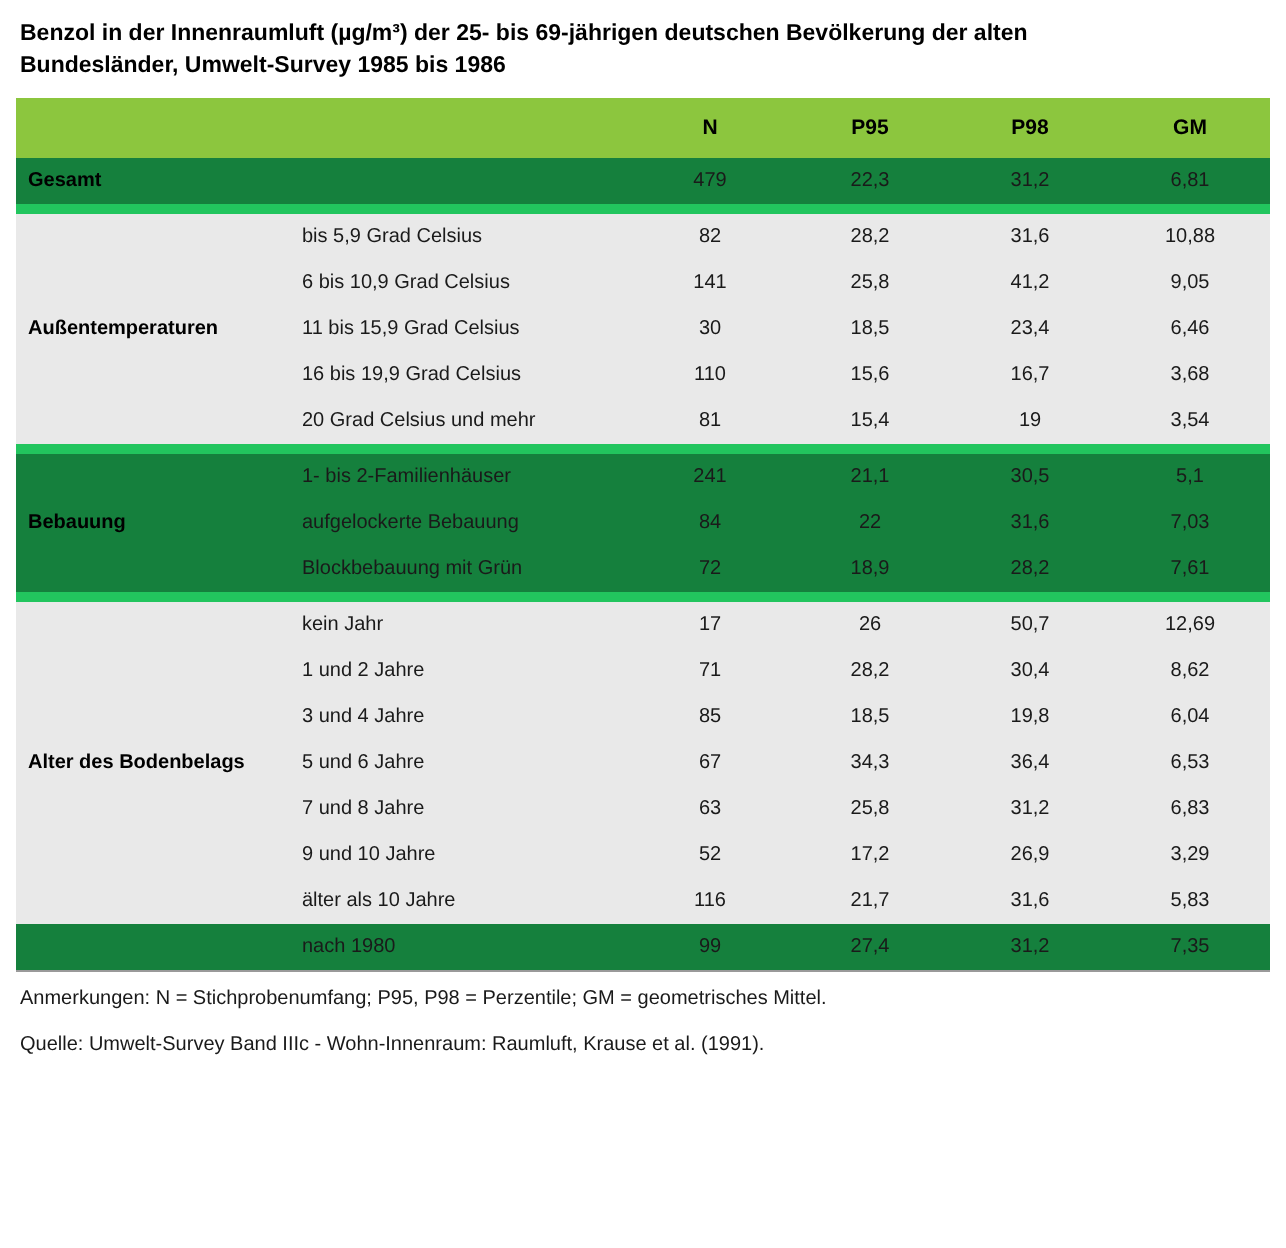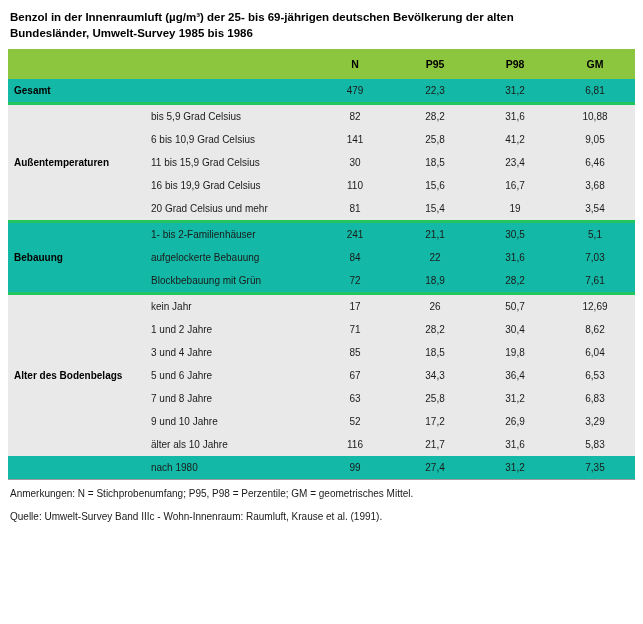--- a/index.html
+++ b/index.html
@@ -53,41 +53,41 @@
   }
   thead th.blank {
     background: #8cc63e;
   }
   tbody td {
     height: 23px;
     padding: 0 8px;
     border: none;
     vertical-align: middle;
   }
-  tbody tr.band-a td { background: #14b8a6; }
+  tbody tr.band-a td { background: #15803d; }
   tbody tr.band-b td { background: #e9e9e9; }
 
   td.group {
     font-weight: bold;
     font-size: 10px;
     color: #000000;
     text-align: left;
     padding-left: 6px;
   }
   td.cat {
     text-align: left;
     font-size: 10px;
     padding-left: 8px;
   }
   td.num {
     text-align: center;
     font-size: 10px;
   }
   tbody tr.sep-top td {
-    border-top: 3px solid #22c55e;
+    border-top: 5px solid #22c55e;
   }
   .rule {
     width: 627px;
     height: 1px;
     background: #9a9a9a;
     margin: 0;
   }
   .footnotes {
     width: 627px;
     font-size: 10px;

